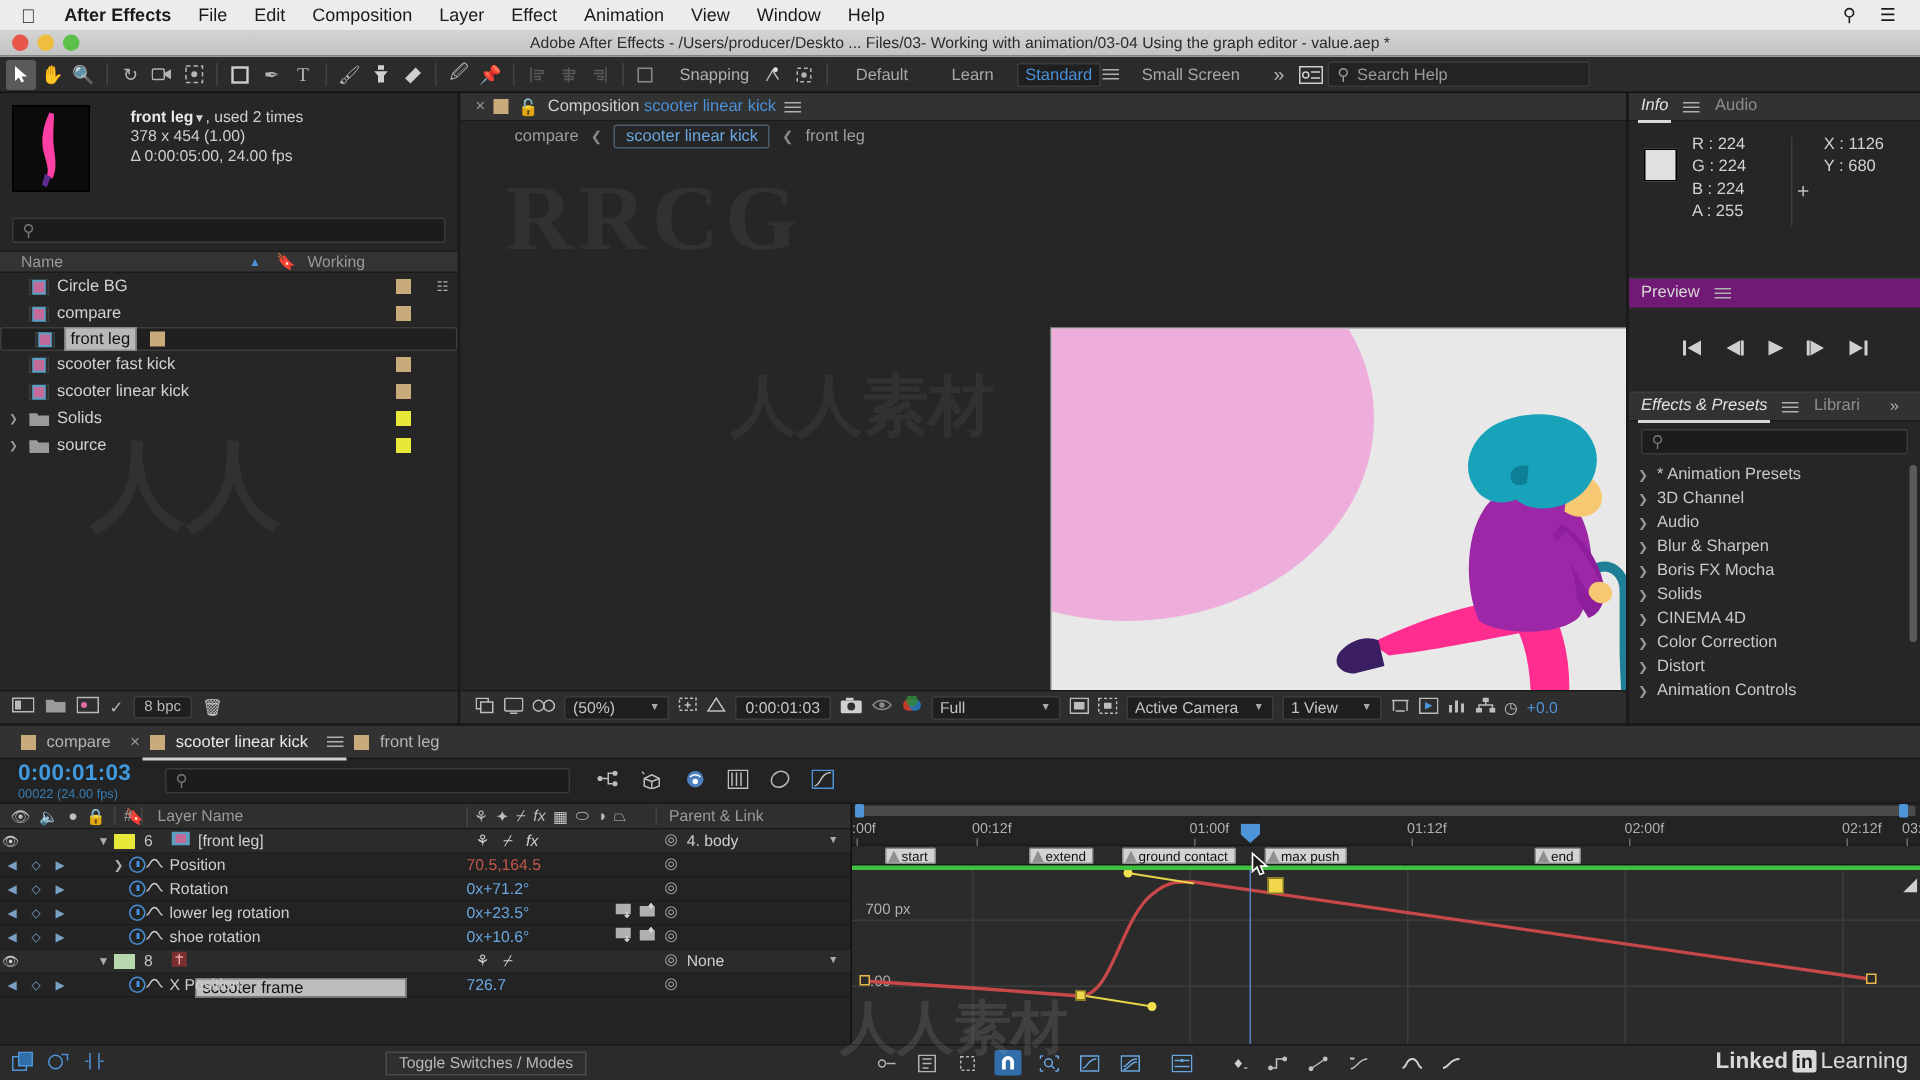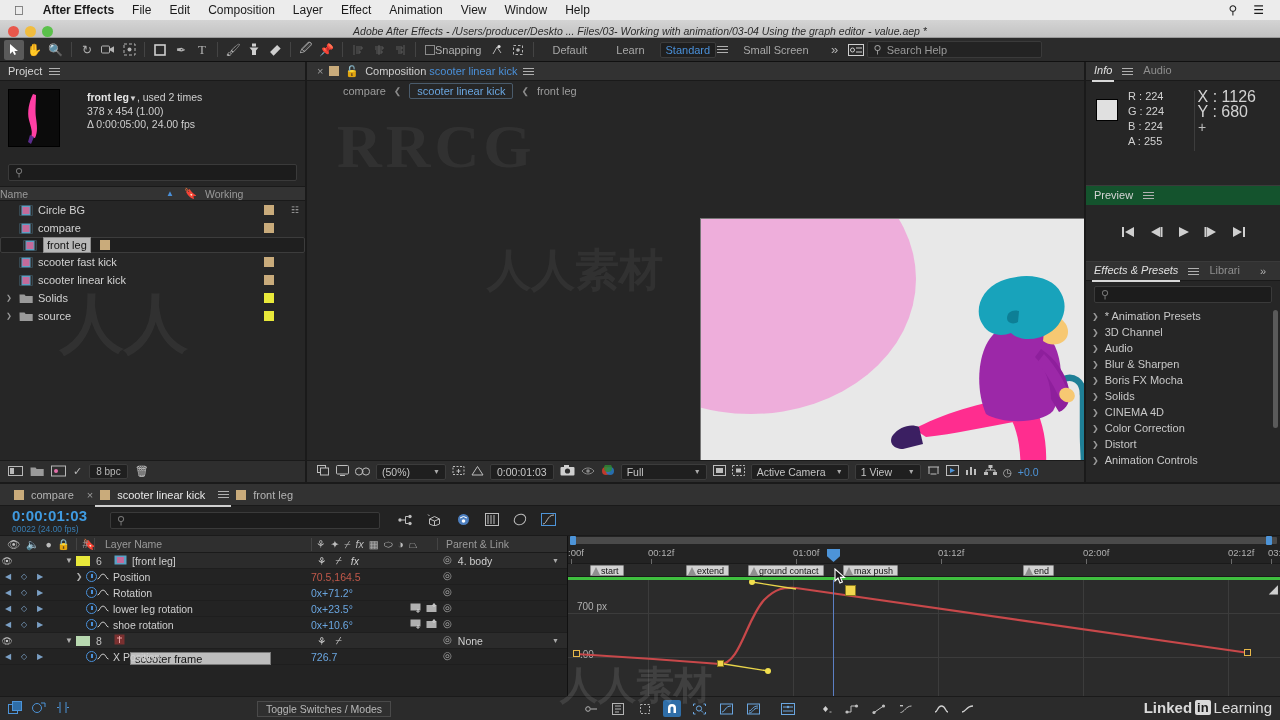--- a/index.html
+++ b/index.html
@@ -21,23 +21,22 @@
   }
   .macbar .apple { font-size:13px; padding:0 10px 0 6px; line-height:1; }
   .macbar .mitem { padding:0 9px; white-space:nowrap; }
   .macbar .mitem.bold { font-weight:bold; }
   .macbar .spacer { flex:1; }
   .macbar .righticon { padding:0 8px; font-size:12px; }
 
   
   .titlebar {
     height:18px; background:linear-gradient(#d4d4d4,#c2c2c2);
-    display:flex; align-items:flex-end; position:relative;
+    display:flex; align-items:center; position:relative;
     border-bottom:1px solid #9a9a9a;
-    font-style:italic;
   }
   .traffic { display:flex; gap:6px; padding-left:8px; align-items:center; }
   .dot { width:11px; height:11px; border-radius:50%; }
   .dot.r{background:#e8574b;} .dot.y{background:#f1bd3f;} .dot.g{background:#5bc14b;}
   .wintitle {
     position:absolute; left:0; right:0; text-align:center;
     font-size:10.5px; color:#2b2b2b; white-space:nowrap; overflow:hidden;
   }
 
   
@@ -47,21 +46,21 @@
   }
   .tool {
     width:20px; height:20px; display:flex; align-items:center; justify-content:center;
     color:#b4b4b4; font-size:12px; border-radius:2px; position:relative;
   }
   .tool.active { background:#5a5a5a; color:#fff; }
   .tool.dim { color:#5a5a5a; }
   .tool svg { display:block; }
   .divider { width:1px; height:15px; background:#444; margin:0 4px; }
   .snapbox {
-    display:flex; align-items:center; gap:0; color:#b0b0b0; font-size:11px;
+    display:flex; align-items:center; gap:18px; color:#b0b0b0; font-size:11px;
     padding:0 4px;
   }
   .snapchk { width:10px; height:10px; border:1px solid #8a8a8a; background:#2b2b2b; }
   .wsitem { padding:0 14px; font-size:11px; color:#a8a8a8; white-space:nowrap; }
   .wsitem.sel { color:#4a90d9; }
   .searchhelp {
     display:flex; align-items:center; gap:5px;
     background:#232323; border:1px solid #3a3a3a; border-radius:2px;
     height:17px; padding:0 6px; width:175px; color:#9a9a9a; font-size:11px;
   }
@@ -88,21 +87,21 @@
   }
   .proj-meta { font-size:10.5px; line-height:13px; color:#cfcfcf; padding-top:2px;}
   .proj-meta .n1 { font-weight:bold; color:#e8e8e8; }
   .proj-search {
     margin:6px 8px 5px 8px; height:17px; background:#1c1c1c;
     border:1px solid #3a3a3a; border-radius:2px; display:flex; align-items:center;
     padding:0 6px; color:#777; font-size:11px;
   }
   .proj-colhead {
     height:15px; background:#333; border-top:1px solid #1a1a1a; border-bottom:1px solid #1a1a1a;
-    display:flex; align-items:center; font-size:10.5px; color:#9a9a9a; 
+    display:flex; align-items:center; font-size:10.5px; color:#9a9a9a; padding-left:14px;
     position:relative;
   }
   .proj-colhead .c-name{ flex:1; }
   .proj-colhead .c-sort{ color:#4a90d9; font-size:8px; margin-right:10px;}
   .proj-colhead .c-comment{ width:100px; }
   .proj-list { flex:1; overflow:hidden; background:#262626; }
   .prow {
     height:18px; display:flex; align-items:center; padding-left:6px; gap:5px;
     font-size:11px; color:#d2d2d2; position:relative;
   }
@@ -165,21 +164,21 @@
             display:flex; align-items:center; gap:10px; padding:0 8px; position:relative;}
   .tabrow .tab { font-size:11px; color:#8f8f8f; position:relative; padding-bottom:2px;}
   .tabrow .tab.on { color:#e0e0e0;font-style:italic; }
   .tabrow .tab.on::after {
     content:""; position:absolute; left:-2px; right:-2px; bottom:-4px; height:2px; background:#d8d8d8;
   }
   .info-body { height:104px; padding:8px 10px; display:flex; gap:10px; position:relative; }
   .colorchip { width:22px; height:22px; background:#e0e0e0; border:1px solid #000; margin-top:10px;}
   .rgb { font-size:11px; line-height:15px; color:#d2d2d2; }
   .rgb .k { color:#d2d2d2; }
-  .xy { font-size:16px; line-height:15px; color:#d2d2d2; margin-left:auto; padding-right:14px;}
+  .xy { font-size:11px; line-height:15px; color:#d2d2d2; margin-left:auto; padding-right:14px;}
   .vline { position:absolute; left:108px; top:10px; bottom:34px; width:1px; background:#3d3d3d;}
   .plus { position:absolute; left:112px; top:38px; color:#bdbdbd; font-size:14px; }
   .hr { height:1px; background:#3a3a3a; }
   .prev-body { height:56px; display:flex; align-items:center; justify-content:center; gap:14px;
                color:#bdbdbd; font-size:12px; }
   .eff-search { margin:5px 8px; height:17px; background:#1c1c1c; border:1px solid #3a3a3a;
                 border-radius:2px; display:flex; align-items:center; padding:0 6px; color:#777; }
   .eff-list { flex:1; overflow:hidden; position:relative; }
   .erow { height:16px; display:flex; align-items:center; gap:6px; padding-left:6px;
           font-size:11px; color:#c8c8c8; }
@@ -421,28 +420,20 @@
     </span>
     <span class="searchhelp">
       <span>⚲</span>
       <span>Search Help</span>
     </span>
   </div>
 
   <div class="main">
 
     <div class="project">
-      <div class="panel-head">
-        <span class="tabname">Project</span>
-        <span class="hamb">
-            <i></i>
-            <i></i>
-            <i></i>
-          </span>
-      </div>
 
       <div class="proj-info">
         <div class="thumb">
           <svg width="52" height="58" viewBox="0 0 52 58">
             <path d="M24 4 C20 12, 18 22, 20 30 C22 38, 24 42, 22 47 L26 48 C29 42, 28 35, 27 28 C26 20, 27 11, 27 5 Z" fill="#ff3fa4"></path>
             <path d="M21 45 L25 47 L22 54 L19 52 Z" fill="#5b2c8d"></path>
           </svg>
         </div>
         <div class="proj-meta">
           <div>
@@ -766,21 +757,21 @@
         </div>
         <div class="vline"></div>
         <div class="plus">+</div>
         <div class="xy">
           <div><span>X :</span> <span>1126</span></div>
           <div><span>Y :</span> <span>680</span></div>
         </div>
       </div>
       <div class="hr"></div>
 
-      <div class="tabrow" style="background:#14532d;border-bottom:none;">
+      <div class="tabrow" style="background:#701a75;border-bottom:none;">
         <span class="tab" style="color:#d6d6d6">Preview</span>
         <span class="hamb">
             <i></i>
             <i></i>
             <i></i>
           </span>
       </div>
       <div class="prev-body">
         <span>
           <svg width="14" height="12" viewBox="0 0 14 12">

